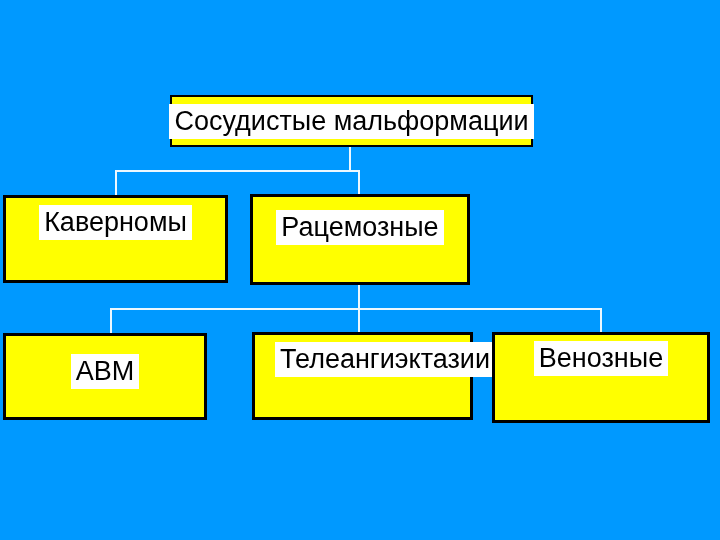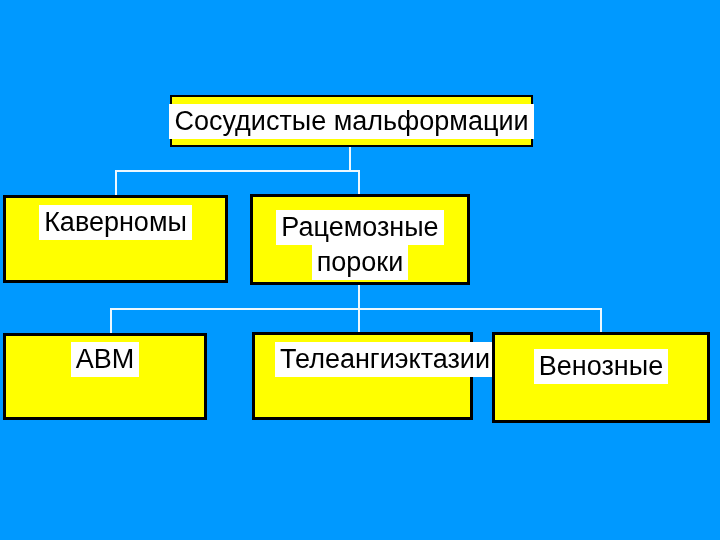--- a/index.html
+++ b/index.html
@@ -28,23 +28,23 @@
     padding: 0 5px;
     white-space: nowrap;
   }
   .node-root {
     left: 170px; top: 95px; width: 363px; height: 52px;
     border-width: 2px;
     justify-content: center;
   }
   .node-cavernomas     { left: 3px;   top: 195px; width: 225px; height: 88px; padding-top: 7px; }
   .node-racemose       { left: 250px; top: 194px; width: 220px; height: 91px; padding-top: 13px; }
-  .node-avm            { left: 3px;   top: 333px; width: 204px; height: 87px; padding-top: 6px; text-align: right; }
+  .node-avm            { left: 3px;   top: 333px; width: 204px; height: 87px; padding-top: 18px; text-align: right; }
   .node-telangiectasia { left: 252px; top: 332px; width: 221px; height: 88px; padding-top: 7px; padding-left: 45px; }
-  .node-venous         { left: 492px; top: 332px; width: 218px; height: 91px; padding-top: 14px; }
+  .node-venous         { left: 492px; top: 332px; width: 218px; height: 91px; padding-top: 6px; }
   .line {
     position: absolute;
     background: #ecf8ff;
   }
 </style>
 </head>
 <body>
 
 <div class="slide">
 
@@ -61,21 +61,20 @@
   <div class="node node-root">
     <span class="hl">Сосудистые мальформации</span>
   </div>
 
   <div class="node node-cavernomas">
     <span class="hl">Каверномы</span>
   </div>
 
   <div class="node node-racemose">
     <span class="hl">Рацемозные</span>
-    <span class="hl">пороки</span>
   </div>
 
   <div class="node node-avm">
     <span class="hl">АВМ</span>
   </div>
 
   <div class="node node-telangiectasia">
     <span class="hl">Телеангиэктазии</span>
   </div>
 

